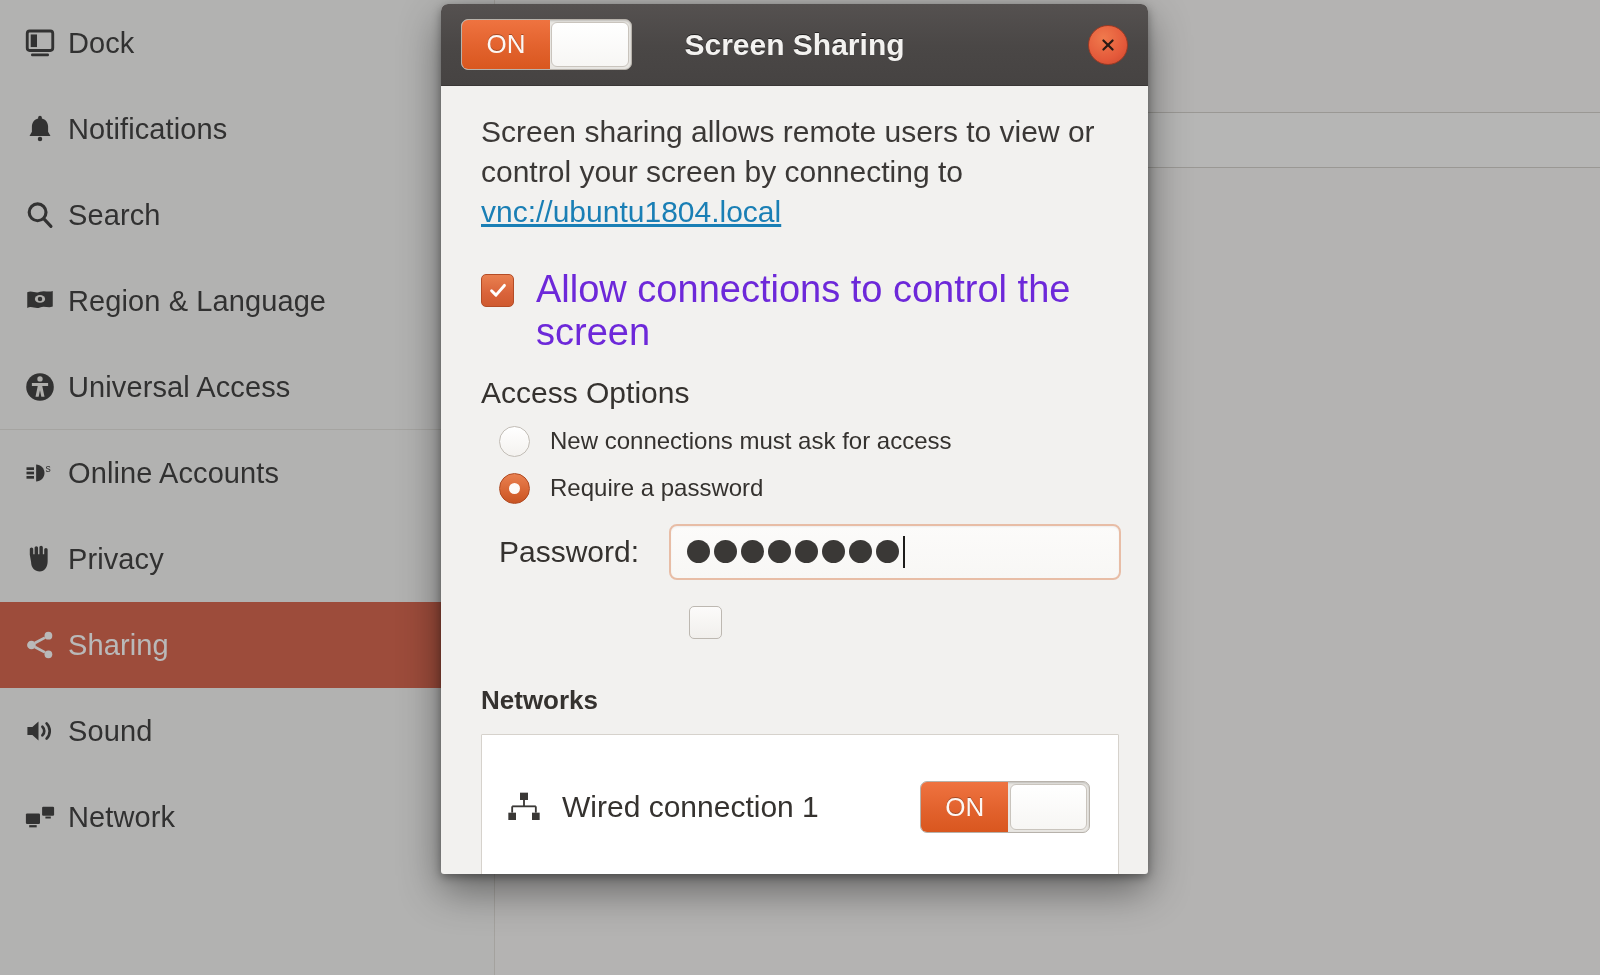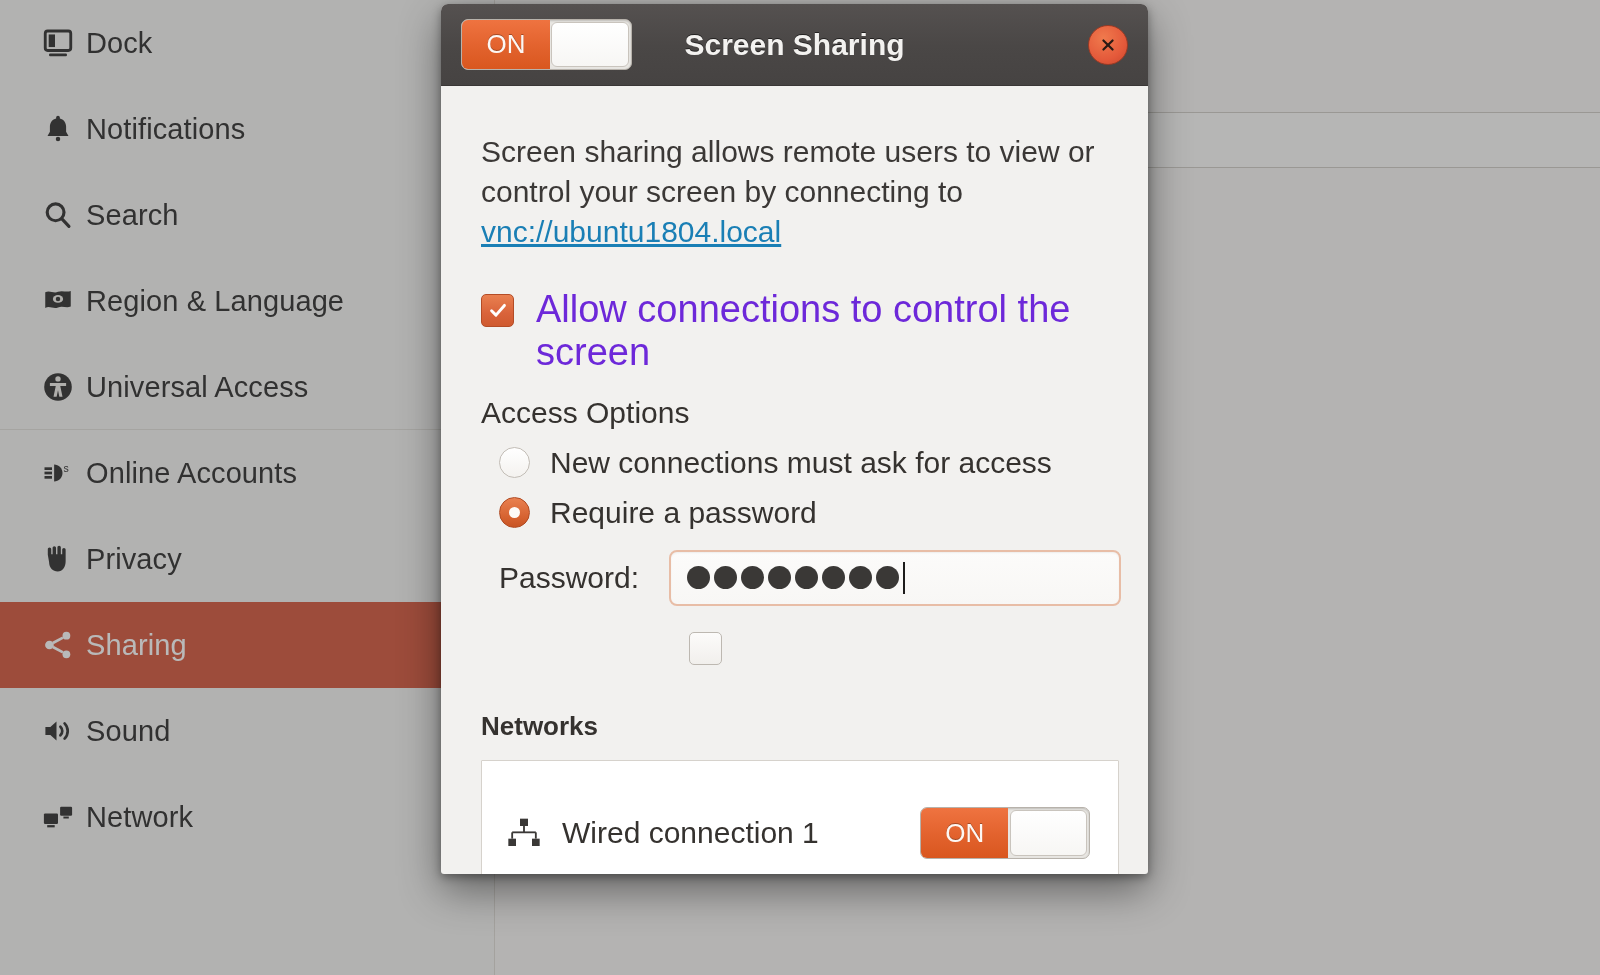--- a/index.html
+++ b/index.html
@@ -16,21 +16,21 @@
   .bg-layer { position: absolute; inset: 0; background: #f4f3f1; }
 
   .sidebar {
     position: absolute; left: 0; top: 0; width: 494px; height: 975px;
     background: #f5f4f2;
   }
   .sb-item {
     position: relative;
     display: flex; align-items: center;
     height: 86px;
-    padding-left: 30px;
+    padding-left: 12px;
     color: #2d2d2d;
   }
   .sb-item .sb-icon {
     width: 56px; display: flex; align-items: center; justify-content: center;
     flex: 0 0 56px;
   }
   .sb-item .sb-label {
     font-size: 29px; color: #2b2b2b; letter-spacing: .1px;
     white-space: nowrap;
   }
@@ -119,21 +119,20 @@
     background: radial-gradient(circle at 38% 32%, #f07a4d 0%, #e4593a 62%, #c8472c 100%);
     border: 1px solid #9c3a24;
     display: flex; align-items: center; justify-content: center;
   }
   .close-btn svg { display: block; }
 
   .dialog-body {
     position: relative;
     padding: 26px 18px 0 40px;
     height: 788px;
-    margin-top: 20px;
   }
 
   .desc {
     font-size: 30px; line-height: 1.33; color: #3b3836;
     max-width: 638px;
   }
   .desc a {
     color: #1a7fb5; text-decoration: underline;
   }
 
@@ -174,21 +173,21 @@
     border: 1px solid #c2bdb6;
   }
   .radio.on {
     background: linear-gradient(180deg, #e98050 0%, #d5612f 70%, #c85423 100%);
     border: 1px solid #b04a22;
   }
   .radio.on::after {
     content: ""; width: 11px; height: 11px; border-radius: 50%;
     background: #fdfaf8;
   }
-  .radio-row .lbl { font-size: 30px; color: #35322f; }
+  .radio-row .lbl { font-size: 24px; color: #35322f; }
 
   .pwd-row {
     display: flex; align-items: center; gap: 30px;
     margin-top: 20px; padding-left: 18px;
   }
   .pwd-label { font-size: 30px; color: #35322f; }
   .pwd-field {
     position: relative;
     width: 452px; height: 56px;
     background: linear-gradient(180deg, #fcfbfa 0%, #f8f7f5 100%);

